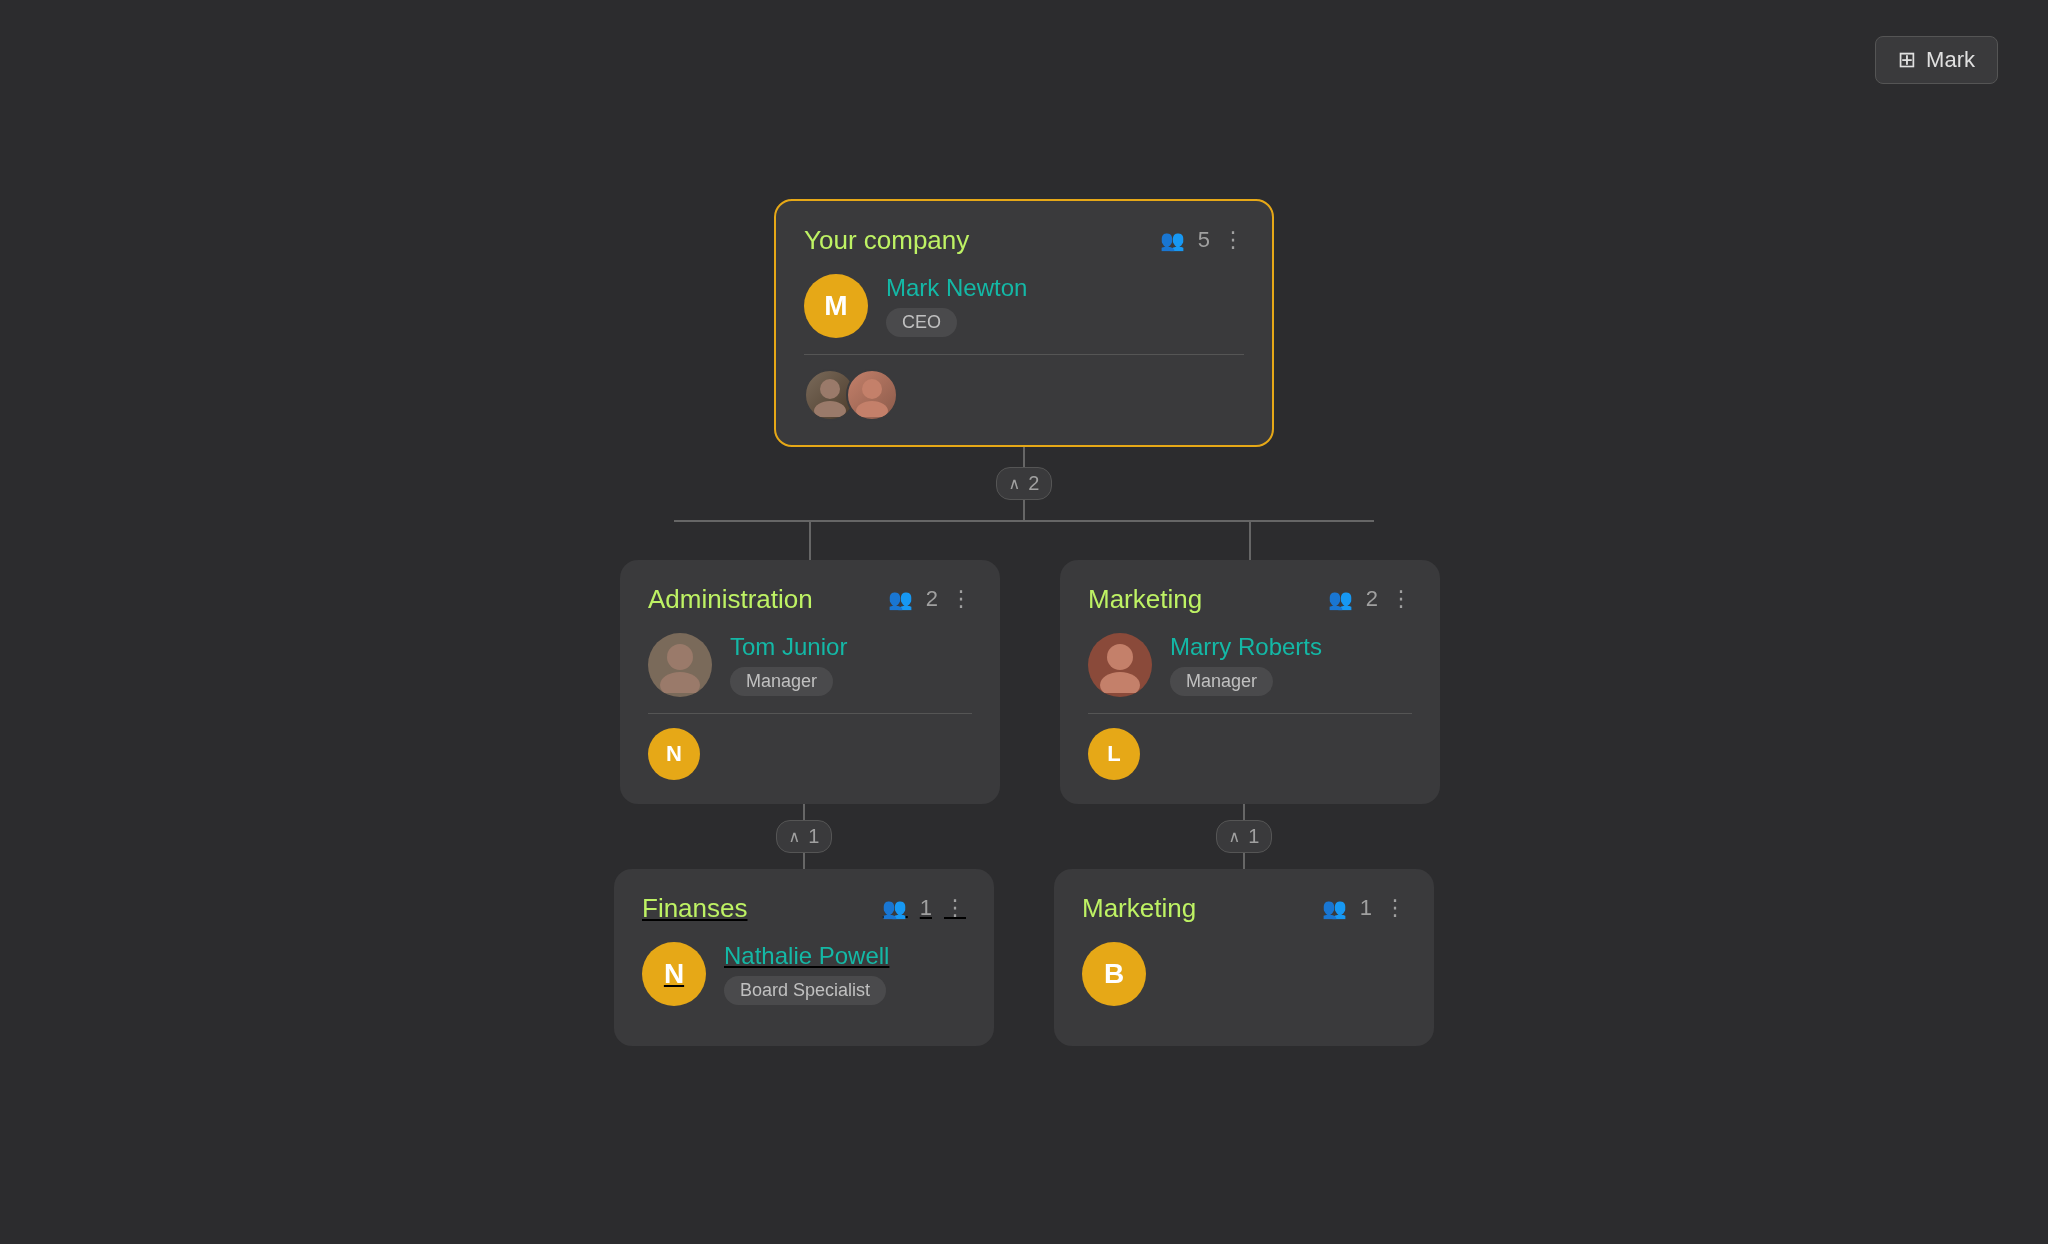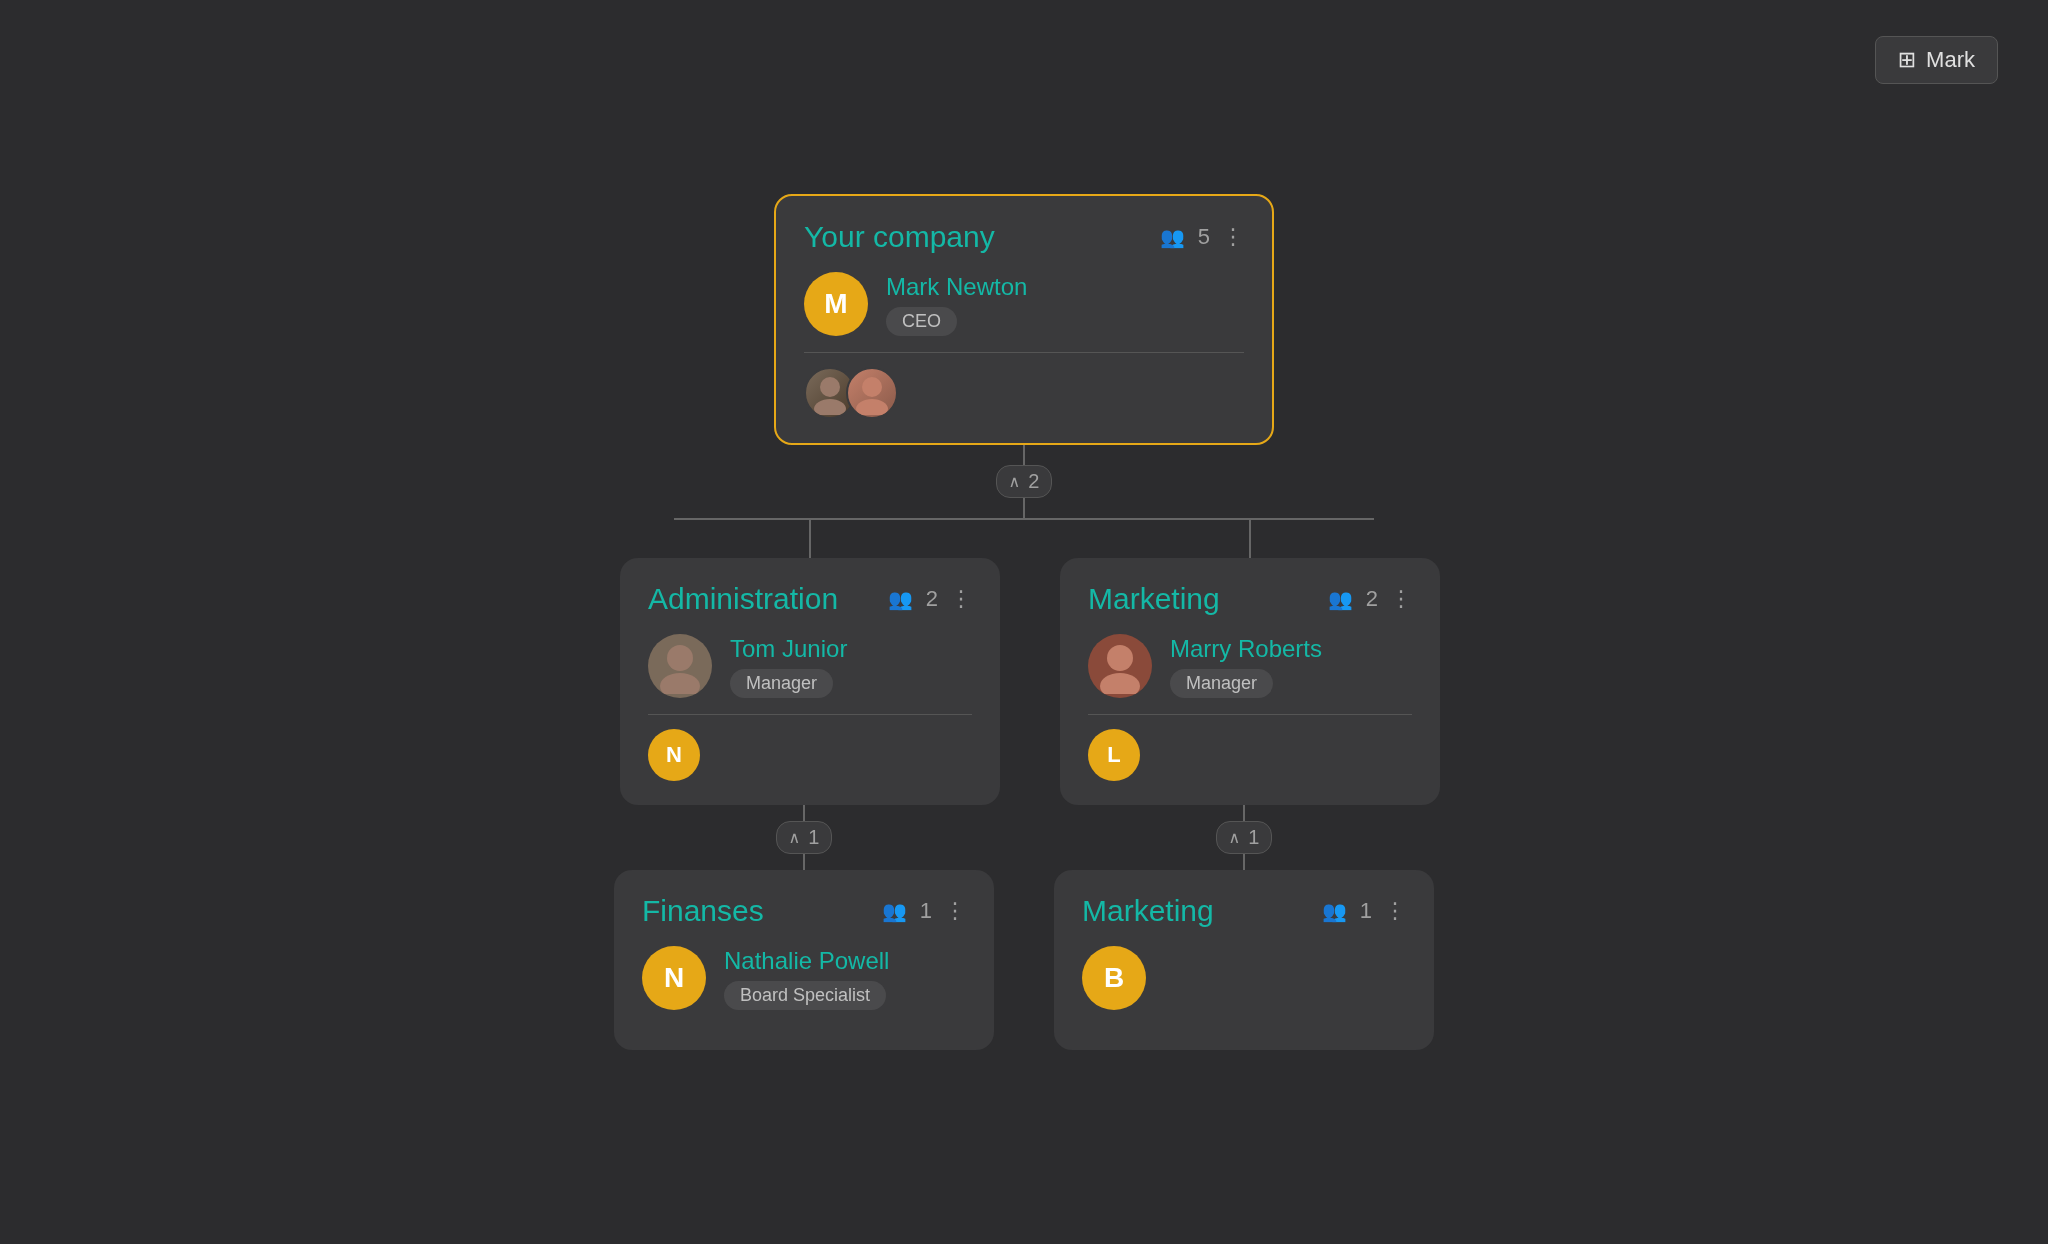--- a/index.html
+++ b/index.html
@@ -46,22 +46,22 @@
     }
 
     .card-header {
       display: flex;
       align-items: center;
       justify-content: space-between;
       margin-bottom: 18px;
     }
 
     .card-title {
-      font-size: 30px;
-      color: #14b8a6;
+      font-size: 26px;
+      color: #bef264;
       font-weight: 400;
     }
 
     .card-meta {
       display: flex;
       align-items: center;
       gap: 12px;
       color: #a0a0a0;
       font-size: 20px;
     }
@@ -330,21 +330,21 @@
       <div class="collapse-btn">
         <span class="chevron">∧</span>
         <span>1</span>
       </div>
       <div class="vert-line" style="height:16px;"></div>
     </div>
   </div>
 
   <div style="display:flex; gap:60px;">
 
-    <div class="card" style="min-width:380px;">
+    <div class="card" style="min-width:380px;text-decoration:underline;">
       <div class="card-header">
         <span class="card-title">Finanses</span>
         <div class="card-meta">
           <span>👥</span>
           <span class="count">1</span>
           <span class="dots-icon">⋮</span>
         </div>
       </div>
       <div class="person-row">
         <div class="avatar">

